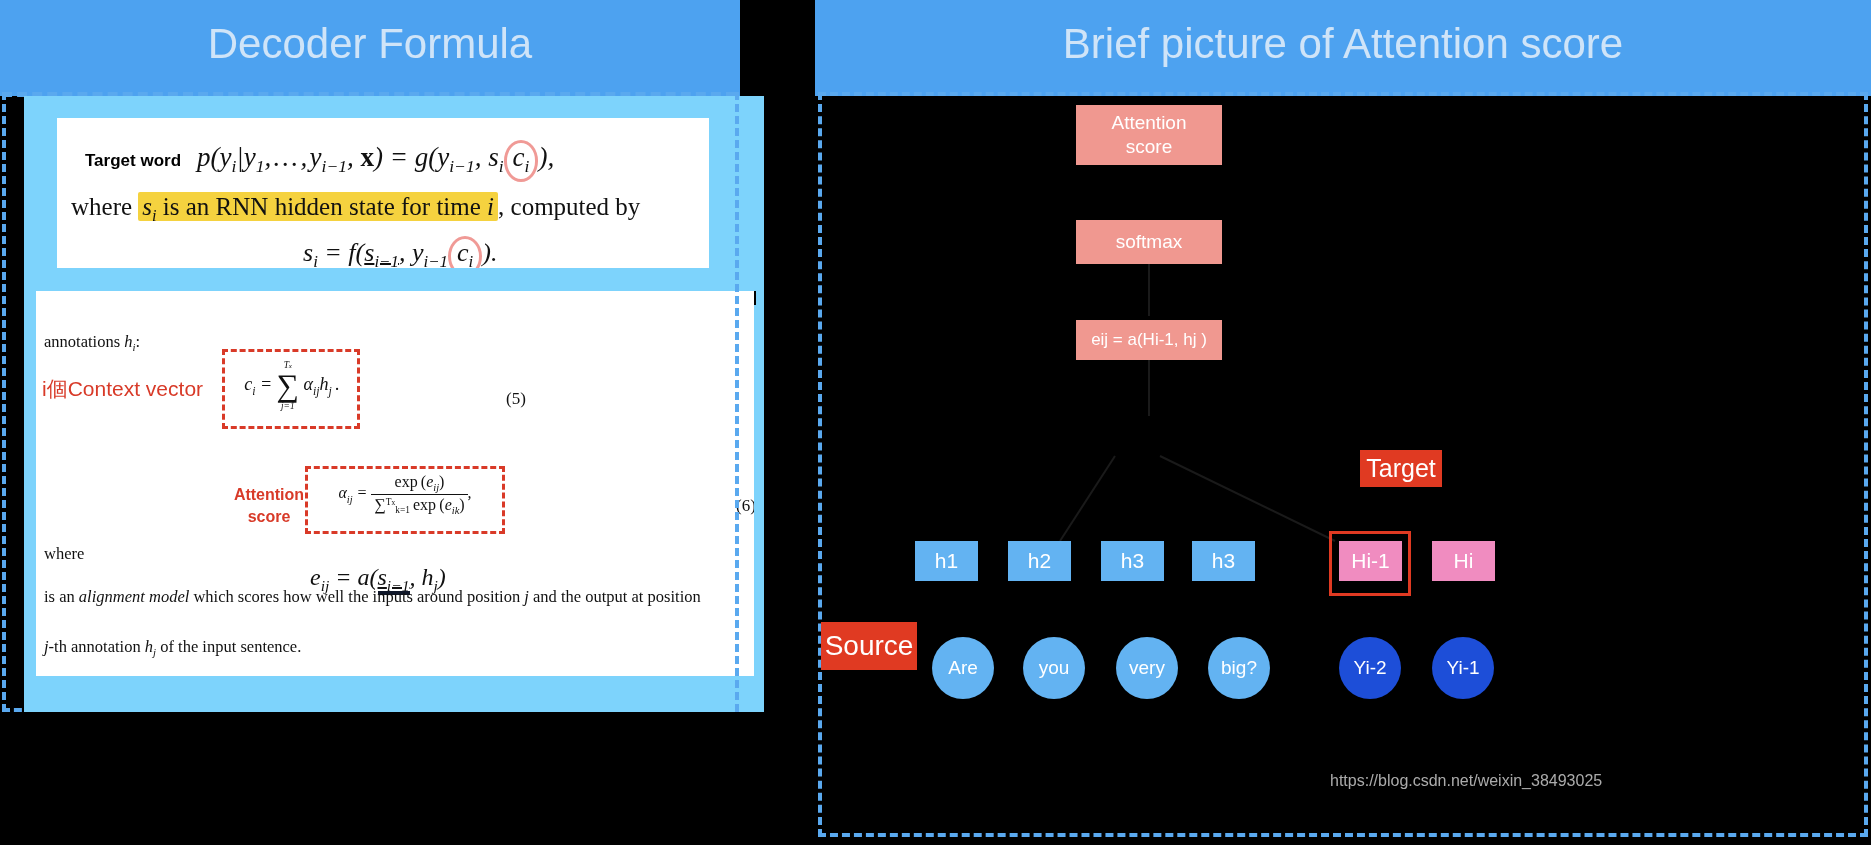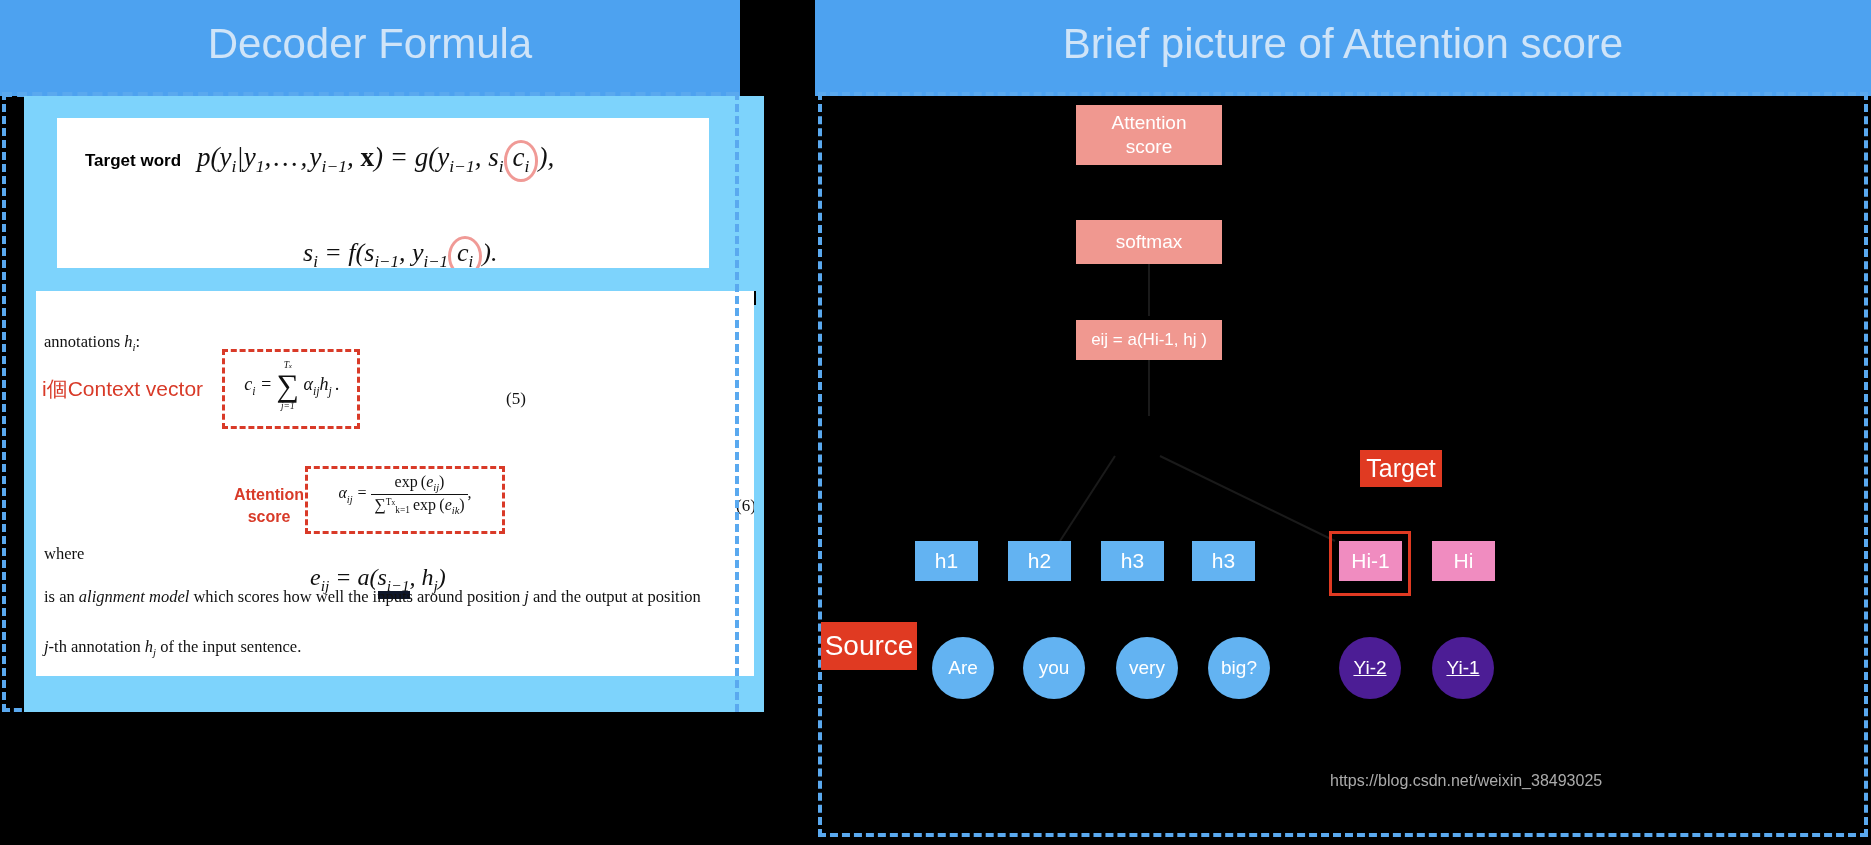--- a/index.html
+++ b/index.html
@@ -71,22 +71,23 @@
   }
   .sub { font-size: 0.65em; vertical-align: sub; font-style: italic; }
   .circ-red {
     display: inline-block;
     border: 3px solid #f09a96;
     border-radius: 50%;
     padding: 1px 6px 3px 6px;
     line-height: 1;
   }
   .red-underline {
-    border-bottom: 8px solid #0f172a;
+    border-bottom: 4px solid #0f172a;
     padding-bottom: 1px;
+    text-decoration: underline;
   }
 
   
   #paper-card {
     position: absolute; left: 12px; top: 195px; width: 718px; height: 385px;
     background: #fff;
     color: #111;
     font-family: "Liberation Serif", serif;
     overflow: hidden;
   }
@@ -211,21 +212,21 @@
   .sq-blue { background: #63b3f2; }
   .sq-pink { background: #f08cc0; }
 
   .node-ci {
     position: absolute; top: 637px; width: 62px; height: 62px;
     border-radius: 50%;
     display: flex; align-items: center; justify-content: center;
     color: #fff; font-family: "Liberation Sans", sans-serif; font-size: 19px;
   }
   .ci-blue { background: #63b3f2; }
-  .ci-pink { background: #4c1d95; text-decoration: underline; }
+  .ci-pink { background: #1d4ed8; }
 
   #hi1-highlight {
     position: absolute; left: 514px; top: 531px; width: 82px; height: 65px;
     border: 3px solid #e03a22;
   }
 
   #arrow-svg { position: absolute; left: 0; top: 96px; width: 1056px; height: 749px; pointer-events: none; }
 
   #watermark {
     position: absolute; left: 515px; top: 772px;
@@ -256,20 +257,23 @@
 
     <div id="left-body">
 
       <div id="formula-card">
         <div class="fml-row" id="tw-label">Target word</div>
 
         <div class="fml-row" id="eq-top">
           p(y<span class="sub">i</span>|y<span class="sub">1</span>, . . . , y<span class="sub">i−1</span>,&nbsp;<b style="font-style:normal">x</b>)&nbsp;=&nbsp;g(y<span class="sub">i−1</span>,&nbsp;s<span class="sub">i</span><span class="circ-red">c<span class="sub">i</span></span>),
         </div>
 
+        <div class="fml-row" id="eq-where-line">
+          <span style="font-style:normal">where&nbsp;</span><span class="hl-yellow"><i>s</i><span class="sub">i</span> is an RNN hidden state for time <i>i</i></span><span style="font-style:normal">, computed by</span>
+        </div>
 
         <div class="fml-row" id="eq-bottom">
           s<span class="sub">i</span>&nbsp;=&nbsp;f(<span class="red-underline">s<span class="sub">i−1</span></span>,&nbsp;y<span class="sub">i−1</span><span class="circ-red">c<span class="sub">i</span></span>).
         </div>
       </div>
 
       <div id="paper-notch"></div>
 
       <div id="paper-card">
 

